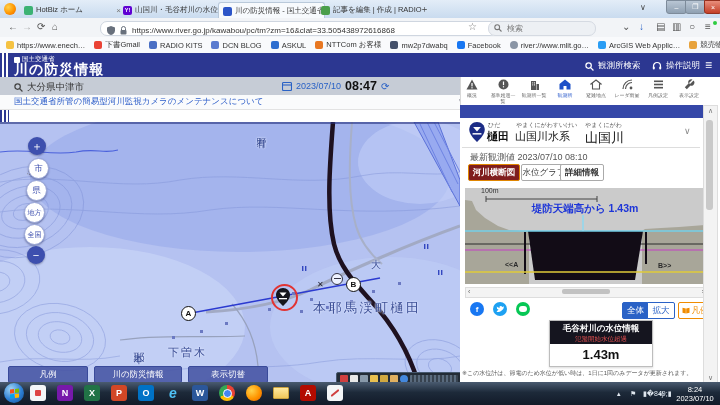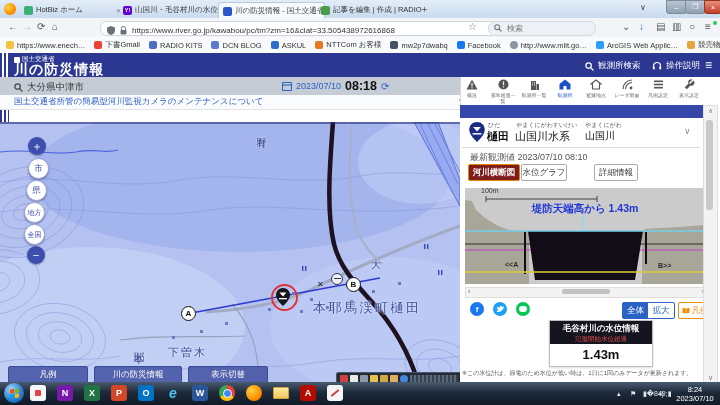--- a/index.html
+++ b/index.html
@@ -160,21 +160,21 @@
     <span class="bm">
         <i class="bmic" style="background:#44506a;"></i>
         <span>mw2p7dwabq</span>
       </span>
     <span class="bm">
         <i class="bmic" style="background:#1877f2;"></i>
         <span>Facebook</span>
       </span>
     <span class="bm">
         <i class="bmic" style="background:#8a95a5;border-radius:50%;"></i>
-        <span>http://www.mlit.go…</span>
+        <span>river://www.mlit.go…</span>
       </span>
     <span class="bm">
         <i class="bmic" style="background:#2a9df4;"></i>
         <span>ArcGIS Web Applic…</span>
       </span>
     <span class="bm">
         <i class="bmic" style="background:#e8a33d;"></i>
         <span>競売物件</span>
       </span>
 
@@ -212,21 +212,21 @@
           <line x1="5" y1="5" x2="7.5" y2="7.5" stroke="#444" stroke-width="1.1"></line>
         </svg>
       <span style="font-size:9.5px;color:#333;">大分県中津市</span>
     </div>
     <div class="abs" style="left:282px;top:2px;display:flex;gap:4px;align-items:center;">
       <svg width="10" height="10" viewBox="0 0 10 10">
           <rect x="0.5" y="1.5" width="9" height="8" rx="1" fill="none" stroke="#2a62c6" stroke-width="1.1"></rect>
           <line x1="0.5" y1="4" x2="9.5" y2="4" stroke="#2a62c6" stroke-width="1.1"></line>
         </svg>
       <span style="color:#2a62c6;font-size:9px;">2023/07/10</span>
-      <span style="font-size:12.5px;font-weight:bold;color:#111;">08:18</span>
+      <span style="font-size:12.5px;font-weight:bold;color:#111;">08:47</span>
       <span style="color:#2a62c6;font-size:10px;">⟳</span>
     </div>
   </div>
 
   <div class="abs notice" style="top:95px;">
     <span>国土交通省所管の簡易型河川監視カメラのメンテナンスについて</span>
     <span style="margin-left:auto;margin-right:10px;color:#667;font-size:8px;">∨</span>
   </div>
 
   <div class="abs" id="menuarea"></div>
@@ -428,29 +428,29 @@
         <path d="M7 0 C11 0 14 3 14 7 C14 12 7 18 7 18 C7 18 0 12 0 7 C0 3 3 0 7 0 Z" fill="#1c2c86"></path>
         <path d="M3.5 4.5 h7 l-3.5 4 z" fill="#fff"></path>
         <rect x="3" y="10" width="8" height="1.3" fill="#fff"></rect>
       </svg>
   </div>
   <div class="abs" style="left:488px;top:121px;font-size:6px;color:#555;">ひだ</div>
   <div class="abs" style="left:516px;top:121px;font-size:6px;color:#555;">やまくにがわすいけい</div>
   <div class="abs" style="left:585px;top:121px;font-size:6px;color:#555;">やまくにがわ</div>
   <div class="abs" style="left:487px;top:129px;font-size:11px;font-weight:bold;color:#111;">樋田</div>
   <div class="abs" style="left:515px;top:129px;font-size:11px;color:#111;">山国川水系</div>
-  <div class="abs" style="left:585px;top:129px;font-size:10px;color:#111;">山国川</div>
+  <div class="abs" style="left:585px;top:129px;font-size:13px;color:#111;">山国川</div>
   <div class="abs" style="left:684px;top:126px;font-size:9px;color:#888;">∨</div>
   <div class="abs" style="left:462px;top:147px;width:238px;height:1px;background:#ddd;"></div>
 
   <div class="abs" style="left:470px;top:151px;font-size:9px;color:#555;">最新観測値 2023/07/10 08:10</div>
 
   <div class="ptab active abs" style="left:468px;width:50px;">河川横断図</div>
   <div class="ptab abs" style="left:521px;width:44px;">水位グラフ</div>
-  <div class="ptab abs" style="left:594px;width:42px;">詳細情報</div>
+  <div class="ptab abs" style="left:560px;width:42px;font-weight:bold;">詳細情報</div>
 
   <div class="abs" style="left:465px;top:188px;width:240px;height:84px;">
     <svg width="240" height="96" viewBox="0 0 240 96">
       <rect width="240" height="96" fill="#cbcbcb"></rect>
       <path d="M0,12 L7,13 L11,22 L20,30 L33,38 L44,42 L64,43 L64,96 L0,96 Z" fill="#a8a699"></path>
       <path d="M177,43 L180,41 L196,40 L214,39 L240,37 L240,96 L177,96 Z" fill="#a8a699"></path>
       <line x1="0" y1="56" x2="240" y2="56" stroke="#2a2a2a" stroke-width="1"></line>
       <line x1="0" y1="62" x2="240" y2="62" stroke="#c43fc4" stroke-width="1"></line>
       <path d="M63,43 L70,92 L170,92 L178,43 Z" fill="#120c16"></path>
       <line x1="60" y1="44" x2="60" y2="86" stroke="#120c16" stroke-width="2"></line>

